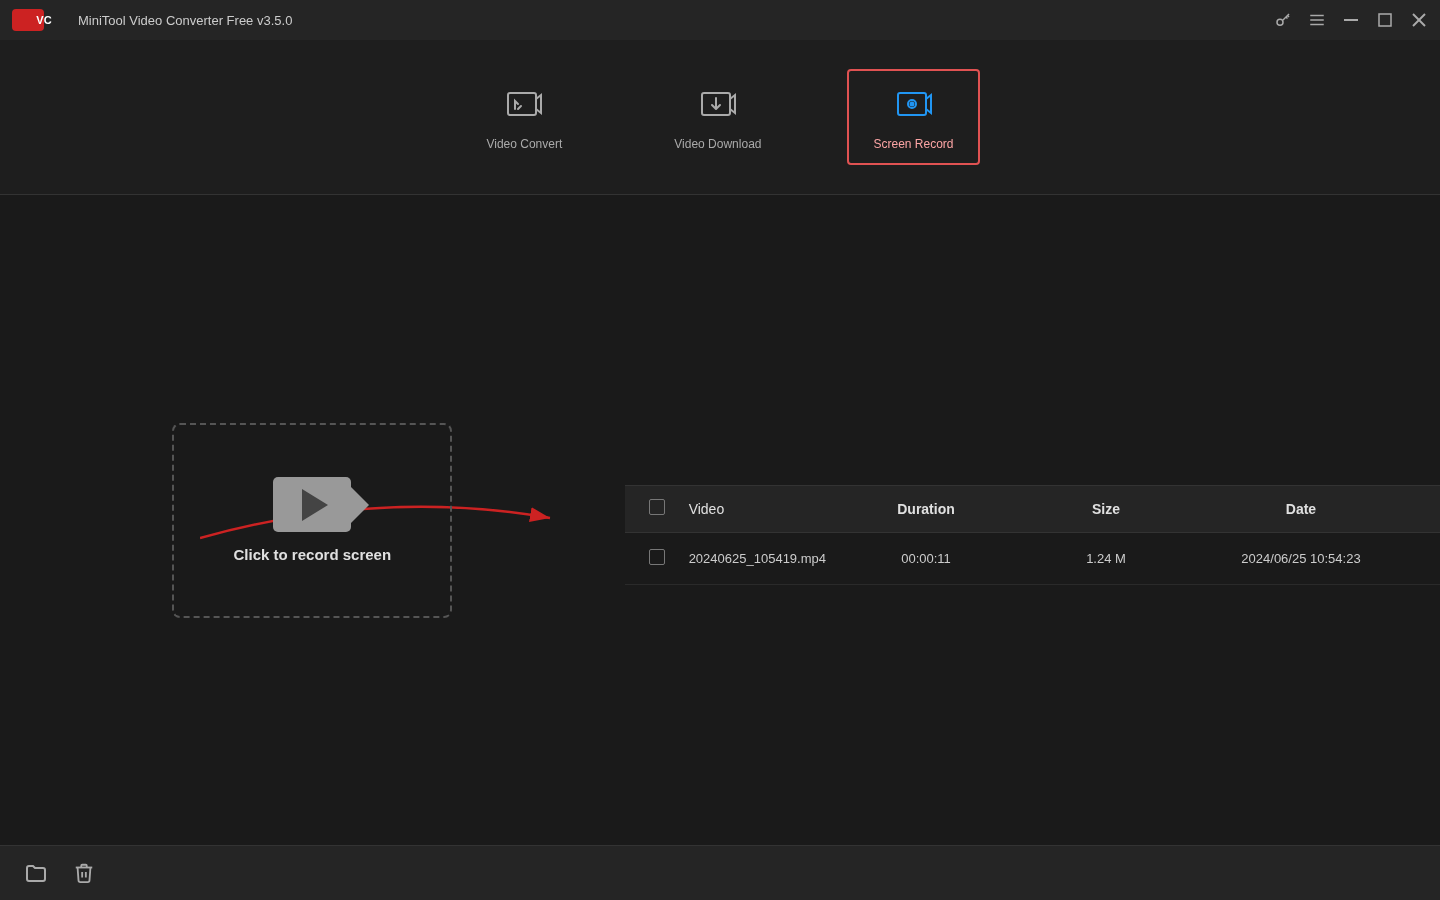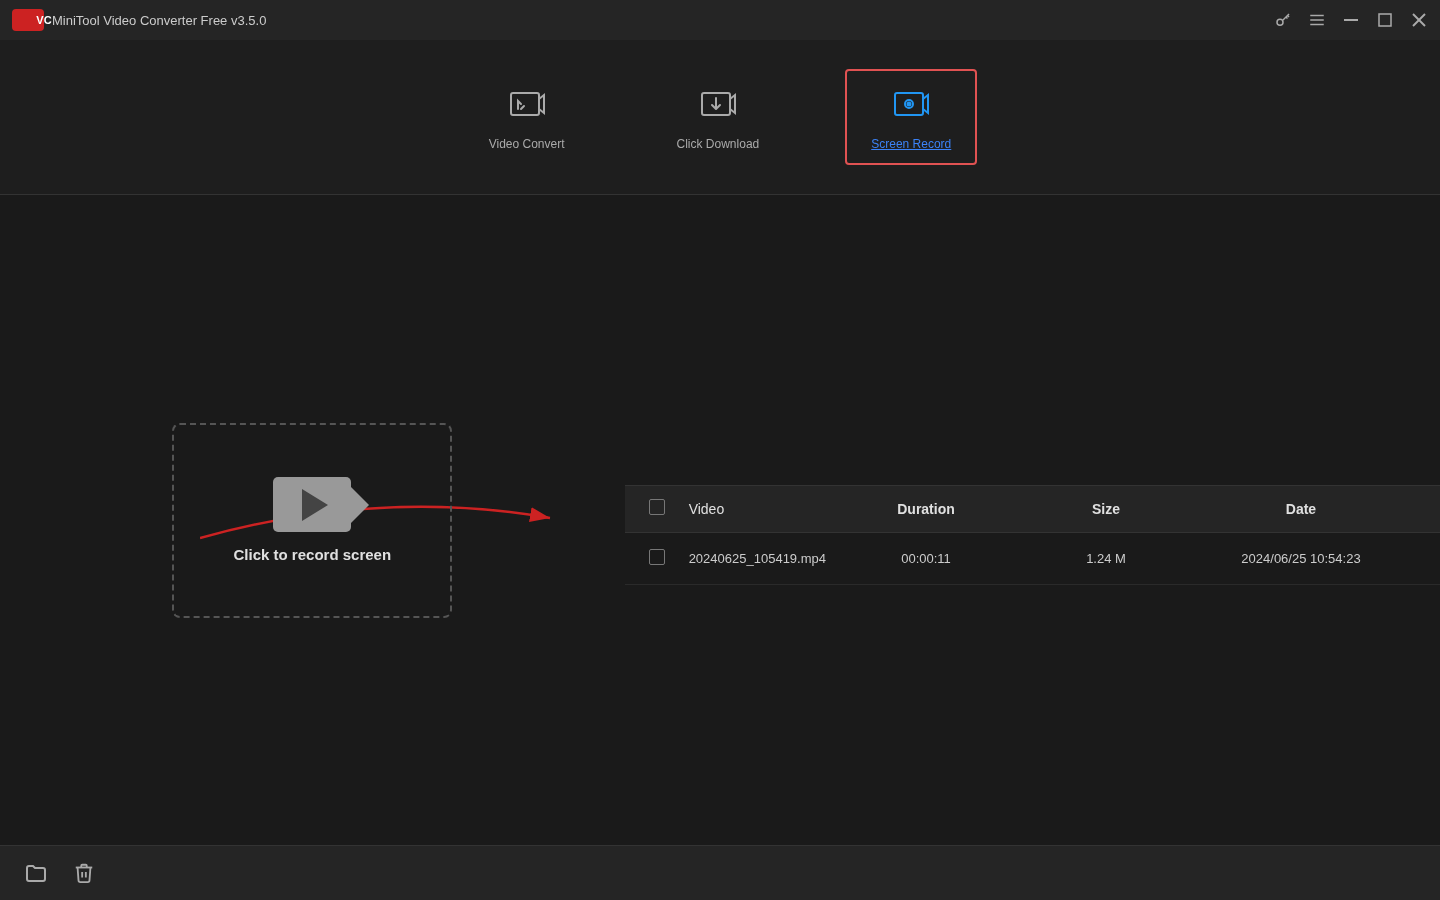--- a/index.html
+++ b/index.html
@@ -42,20 +42,21 @@
       justify-content: center;
       font-weight: bold;
       font-size: 11px;
       color: white;
       padding-left: 32px;
     }
 
     .app-title {
       font-size: 13px;
       color: #cccccc;
+      margin-left: 26px;
     }
 
     .title-bar-right {
       display: flex;
       align-items: center;
       gap: 16px;
     }
 
     .title-btn {
       width: 18px;
@@ -340,33 +341,33 @@
   </div>
 
   <div class="nav-item">
     <div class="nav-icon">
       <svg width="40" height="40" viewBox="0 0 40 40" fill="none" stroke="#aaaaaa" stroke-width="2">
         <rect x="4" y="8" width="28" height="22" rx="2" stroke="#aaaaaa"></rect>
         <path d="M32 14l5-4v18l-5-4" stroke="#aaaaaa"></path>
         <path d="M18 13v10M14 20l4 4 4-4" stroke="#aaaaaa" stroke-linecap="round" stroke-linejoin="round"></path>
       </svg>
     </div>
-    <span class="nav-label">Click Download</span>
+    <span class="nav-label">Video Download</span>
   </div>
 
   <div class="nav-item active">
     <div class="nav-icon">
       <svg width="40" height="40" viewBox="0 0 40 40" fill="none" stroke="#2196f3" stroke-width="2">
         <rect x="4" y="8" width="28" height="22" rx="2" stroke="#2196f3"></rect>
         <path d="M32 14l5-4v18l-5-4" stroke="#2196f3"></path>
         <circle cx="18" cy="19" r="4" stroke="#2196f3"></circle>
         <circle cx="18" cy="19" r="1.5" fill="#2196f3"></circle>
       </svg>
     </div>
-    <span class="nav-label" style="color:#3b82f6;text-decoration:underline;">Screen Record</span>
+    <span class="nav-label" style="color:#fca5a5;">Screen Record</span>
   </div>
 
 
 </div>
 
 <div class="main-content">
 
   <div style="position:relative; display:flex; align-items:center; justify-content:center; width:100%; margin-bottom: 30px;">
 
     <div style="position:absolute; left: 200px; top: 50%; transform: translateY(-50%);">

